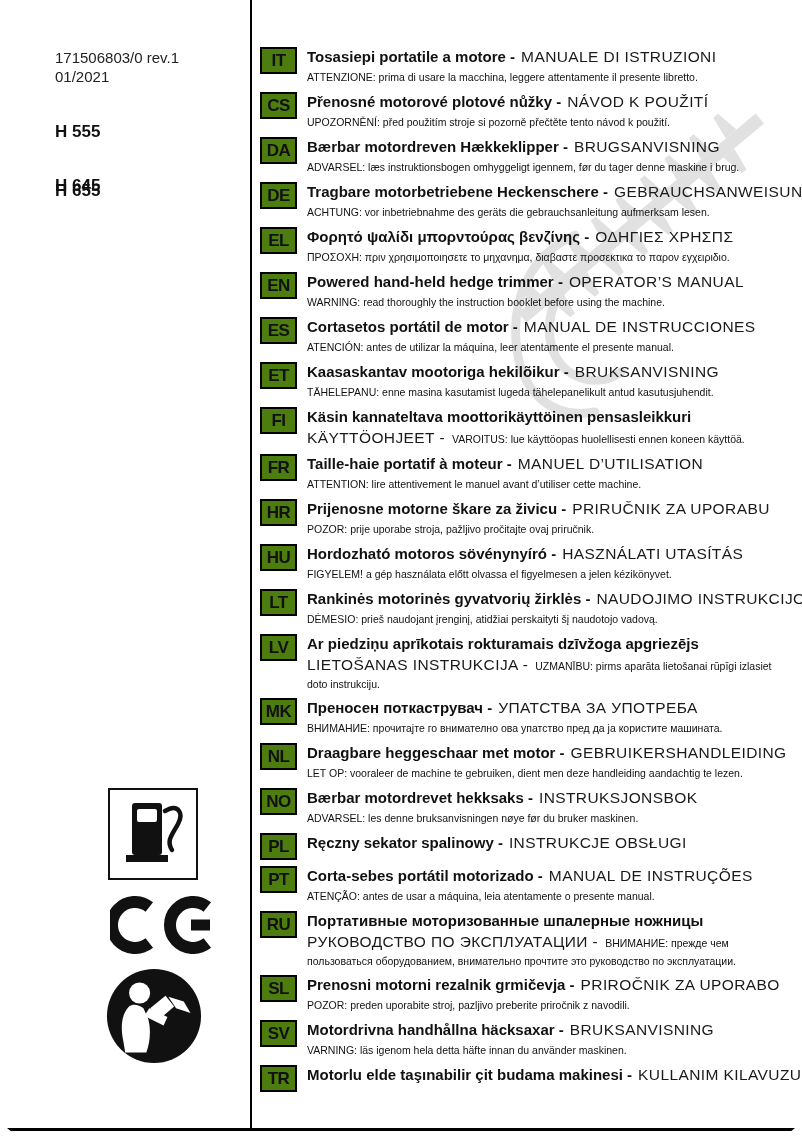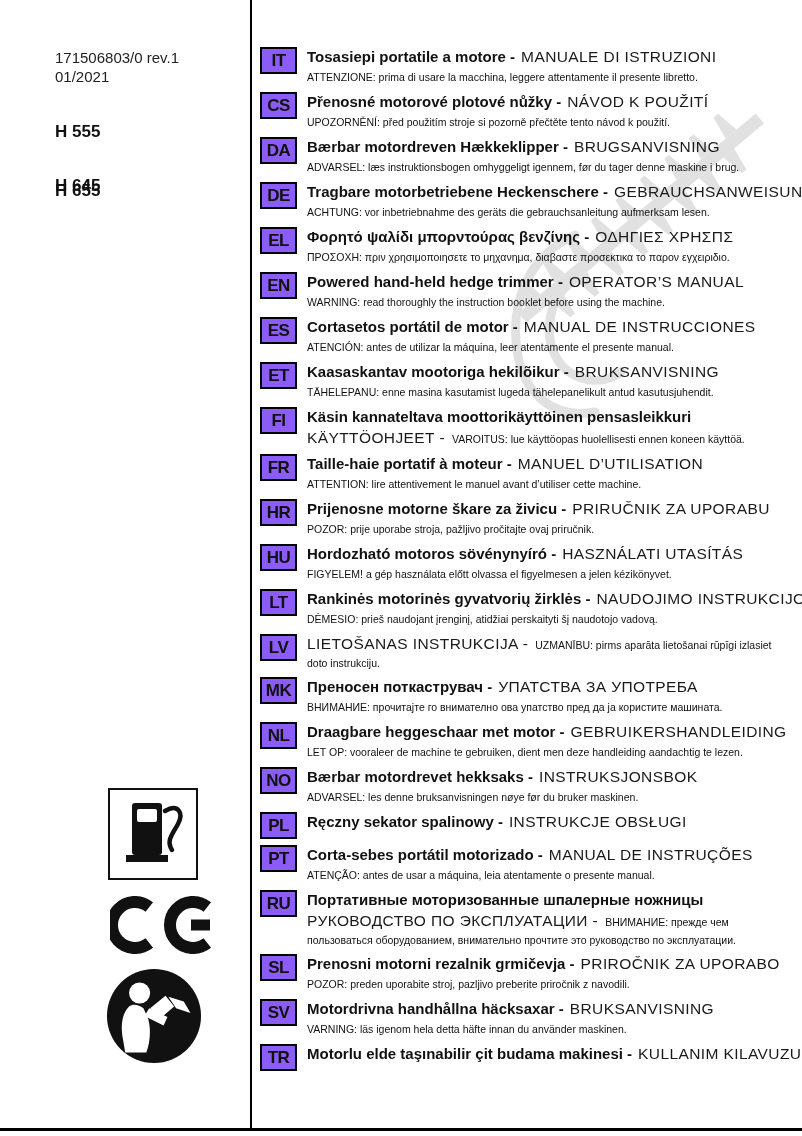--- a/index.html
+++ b/index.html
@@ -1,35 +1,35 @@
 <!DOCTYPE html>
 <html><head>
 <meta charset="utf-8">
 <style>
   html,body{margin:0;padding:0;background:#ffffff;}
   .page{position:relative;width:802px;height:1136px;background:#ffffff;overflow:hidden;
-        font-family:"Liberation Sans",sans-serif;color:#111;}
+        font-family:"Liberation Sans",sans-serif;color:#111;border-radius:26px;}
   
   .v-divider{position:absolute;left:250px;top:0;width:2px;height:1131px;background:#000;}
   .bottom-rule{position:absolute;left:0;top:1128px;width:802px;height:3px;background:#000;}
   
   .doc-ref{position:absolute;left:55px;top:48px;font-size:15px;line-height:19px;color:#222;}
   .model{position:absolute;left:55px;font-size:17px;font-weight:bold;color:#111;}
   .model.m1{top:122px}.model.m2{top:176px}.model.m3{top:181px}
   .fuel-box{position:absolute;left:108px;top:788px;width:86px;height:88px;border:2px solid #111;
             background:#fff;display:flex;align-items:center;justify-content:center;}
   .ce-wrap{position:absolute;left:110px;top:896px;width:106px;height:58px;}
   .reader-wrap{position:absolute;left:106px;top:968px;width:96px;height:96px;}
   
   .watermark{position:absolute;left:425px;top:50px;width:375px;height:400px;opacity:.55;z-index:0;}
   
   .lang-col{position:absolute;left:260px;top:46px;width:536px;z-index:1;}
   .lang-row{display:flex;gap:10px;margin-bottom:5px;align-items:flex-start;}
   .badge{flex:0 0 auto;box-sizing:border-box;width:37px;height:27px;border:2px solid #000;
-         background:#8b5cf6;display:flex;align-items:center;justify-content:center;margin-top:1px;}
+         background:#4d7c0f;display:flex;align-items:center;justify-content:center;margin-top:1px;}
   .bcode{font-size:17px;font-weight:bold;letter-spacing:-0.5px;color:#111;}
   .ltext{flex:1 1 auto;min-width:0;}
   .line1,.line2,.line3{white-space:nowrap;}
   .line1{line-height:21px;}
   .line2{line-height:17px;}
   .line3{line-height:15px;}
   .tb{font-size:15px;font-weight:bold;color:#111;}
   .caps{font-size:15.5px;font-weight:normal;letter-spacing:.4px;color:#1a1a1a;}
   .c1:not(:empty){margin-left:6px;}
   .c2:not(:empty){margin-right:7px;line-height:21px;display:inline-block;}
@@ -246,20 +246,21 @@
           <div class="line2"><span class="caps c2"></span><span class="warn w1">DĖMESIO: prieš naudojant įrenginį, atidžiai perskaityti šį naudotojo vadovą.</span></div>
           <div class="line3"><span class="warn w2"></span></div>
         </div>
     </div>
 
     <div class="lang-row">
       <div class="badge">
           <span class="bcode">LV</span>
         </div>
       <div class="ltext">
+          <div class="line1"><span class="tb">Ar piedziņu aprīkotais rokturamais dzīvžoga apgriezējs</span><span class="caps c1"></span></div>
           <div class="line2"><span class="caps c2">LIETOŠANAS INSTRUKCIJA -</span><span class="warn w1">UZMANĪBU: pirms aparāta lietošanai rūpīgi izlasiet</span></div>
           <div class="line3"><span class="warn w2">doto instrukciju.</span></div>
         </div>
     </div>
 
     <div class="lang-row">
       <div class="badge">
           <span class="bcode">MK</span>
         </div>
       <div class="ltext">

